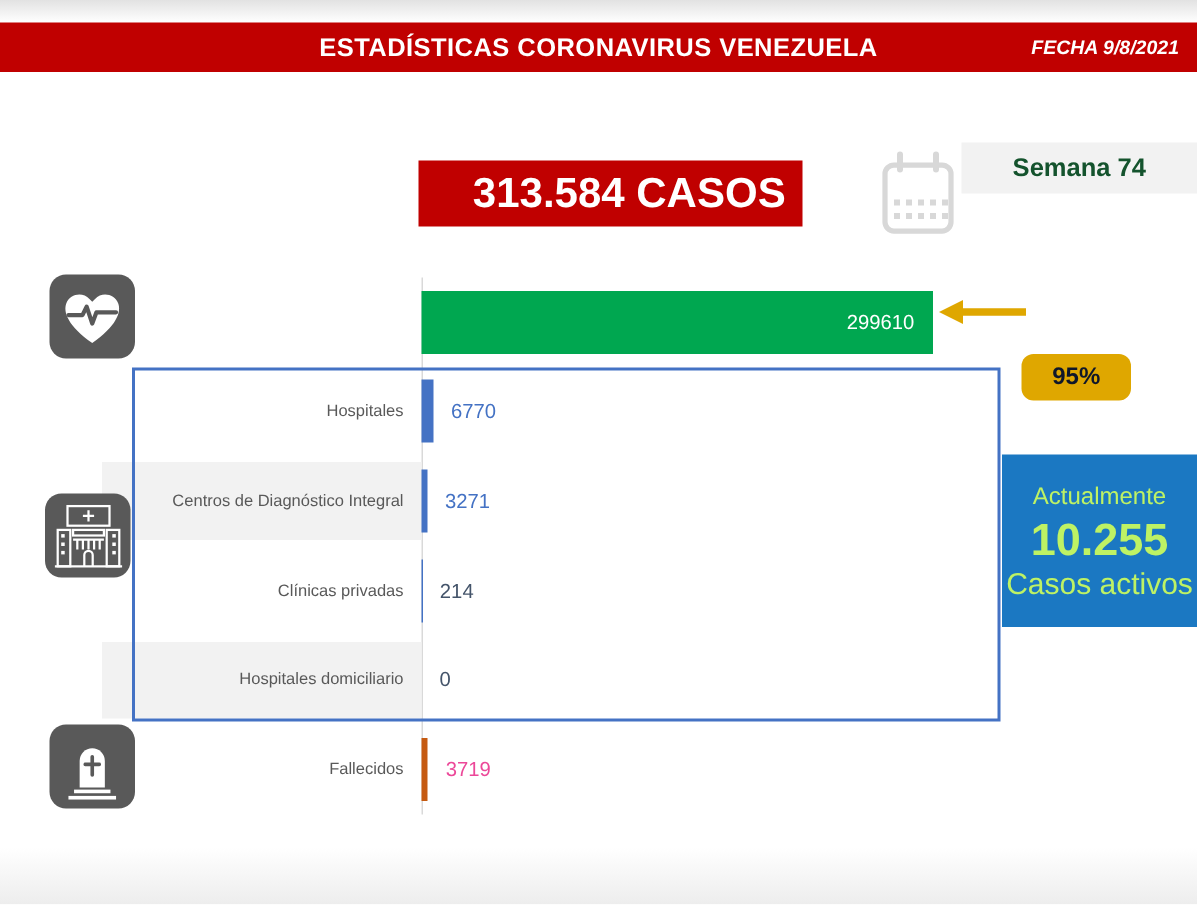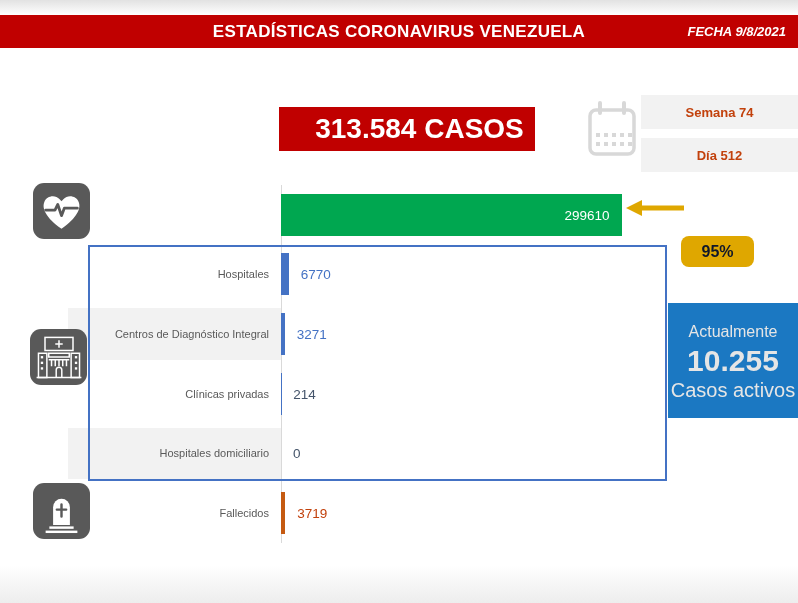--- a/index.html
+++ b/index.html
@@ -11,22 +11,22 @@
         background:linear-gradient(to bottom,#ffffff,#ededed);}
   .banner{position:absolute;left:0;top:15px;width:798px;height:33px;background:#C00000;}
   .banner-title{position:absolute;left:0;right:0;top:0;height:33px;line-height:33px;
         text-align:center;color:#ffffff;font-size:17px;font-weight:600;letter-spacing:.3px;}
   .banner-date{position:absolute;right:12px;top:0;height:33px;line-height:33px;
         color:#ffffff;font-size:13px;font-weight:bold;font-style:italic;}
   .cases-box{position:absolute;left:279px;top:107px;width:231px;height:44px;background:#C00000;
         display:flex;align-items:center;justify-content:center;color:#fff;
         font-size:28px;font-weight:bold;padding-left:25px;}
   .gray-pill{position:absolute;left:641px;width:157px;height:34px;background:#F2F2F2;
-        display:flex;align-items:center;justify-content:center;color:#c2410c;
-        font-size:13px;font-weight:bold;}
+        display:flex;align-items:center;justify-content:center;color:#14532d;
+        font-size:17px;font-weight:bold;}
   .week-box{top:95px;} .day-box{top:138px;}
   .calendar-wrap{position:absolute;left:587px;top:100px;width:50px;height:62px;}
   .icon-tile{position:absolute;width:57px;height:56px;background:#595959;border-radius:11px;}
   .heart-tile{left:33px;top:183px;}
   .hospital-tile{left:30px;top:329px;}
   .tomb-tile{left:33px;top:483px;}
   .chart{position:absolute;left:88px;top:185px;width:577px;height:358px;}
   .row{position:relative;width:577px;height:59.66px;}
   .label-cell{position:absolute;left:0;top:0;width:193px;height:100%;}
   .stripe{position:absolute;left:-20px;right:0;top:4px;bottom:4px;background:transparent;}
@@ -37,21 +37,21 @@
   .val{position:absolute;top:50%;transform:translateY(-50%);font-size:13.5px;white-space:nowrap;}
   .axis-line{position:absolute;left:281px;top:185px;width:1px;height:358px;background:#D9D9D9;}
   .selection-box{position:absolute;left:88px;top:245px;width:575px;height:232px;
         border:2px solid #4472C4;background:transparent;}
   .percent-badge{position:absolute;left:681px;top:192px;width:73px;height:31px;background:#DFA700;
         border-radius:8px;display:flex;align-items:center;justify-content:center;
         color:#0f172a;font-size:16px;font-weight:bold;margin-top:44px;}
   .arrow-wrap{position:absolute;left:626px;top:196px;width:58px;height:24px;}
   .active-box{position:absolute;left:668px;top:303px;width:130px;height:115px;background:#1B78C2;
         display:flex;flex-direction:column;align-items:center;justify-content:center;
-        color:#e5e5e5;text-align:center;}
+        color:#bef264;text-align:center;}
   .active-heading{font-size:16px;line-height:22px;}
   .active-value{font-size:30px;font-weight:bold;line-height:36px;}
   .active-caption{font-size:20px;line-height:22px;text-align:right;}
 </style>
 </head>
 <body>
 
 <div class="page">
   <div class="top-gradient"></div>
   <div class="bottom-gradient"></div>
@@ -81,23 +81,20 @@
         <rect x="25" y="42" width="4" height="4"></rect>
           <rect x="33" y="42" width="4" height="4"></rect>
         <rect x="41" y="42" width="4" height="4"></rect>
       </g>
     </svg>
   </div>
 
   <div class="gray-pill week-box">
     <span>Semana 74</span>
   </div>
-  <div class="gray-pill day-box">
-    <span>Día 512</span>
-  </div>
 
   <div class="axis-line"></div>
   <div class="chart">
 
     <div class="row">
       <div class="plot-cell">
         <div class="bar" style="width: 340.557px; background: rgb(0, 167, 80);"></div>
         <span class="val" style="color: rgb(255, 255, 255); right: 55.4433px;">299610</span>
         </div>
     </div>
@@ -146,21 +143,21 @@
         </div>
     </div>
 
     <div class="row">
       <div class="label-cell">
           <div class="stripe"></div>
         <span class="row-label">Fallecidos</span>
         </div>
       <div class="plot-cell">
         <div class="bar" style="width: 4.22726px; background: rgb(197, 90, 17);"></div>
-        <span class="val" style="color: #c2410c; left: 16.2273px;">3719</span>
+        <span class="val" style="color: #ec4899; left: 16.2273px;">3719</span>
         </div>
     </div>
   </div>
 
   <div class="selection-box"></div>
 
   <div class="icon-tile heart-tile">
     <svg width="57" height="56" viewBox="0 0 60 60">
       <path d="M30 49 C13 37 9 27 11.5 20.5 C14 14 23 12 28 17.5 L30 19.5 L32 17.5 C37 12 46 14 48.5 20.5 C51 27 47 37 30 49 Z" fill="#ffffff"></path>
       <polyline points="13,29 23,29 26,23 30,35 33,27 47,27" fill="none" stroke="#595959" stroke-width="3" stroke-linejoin="round" stroke-linecap="round"></polyline>

